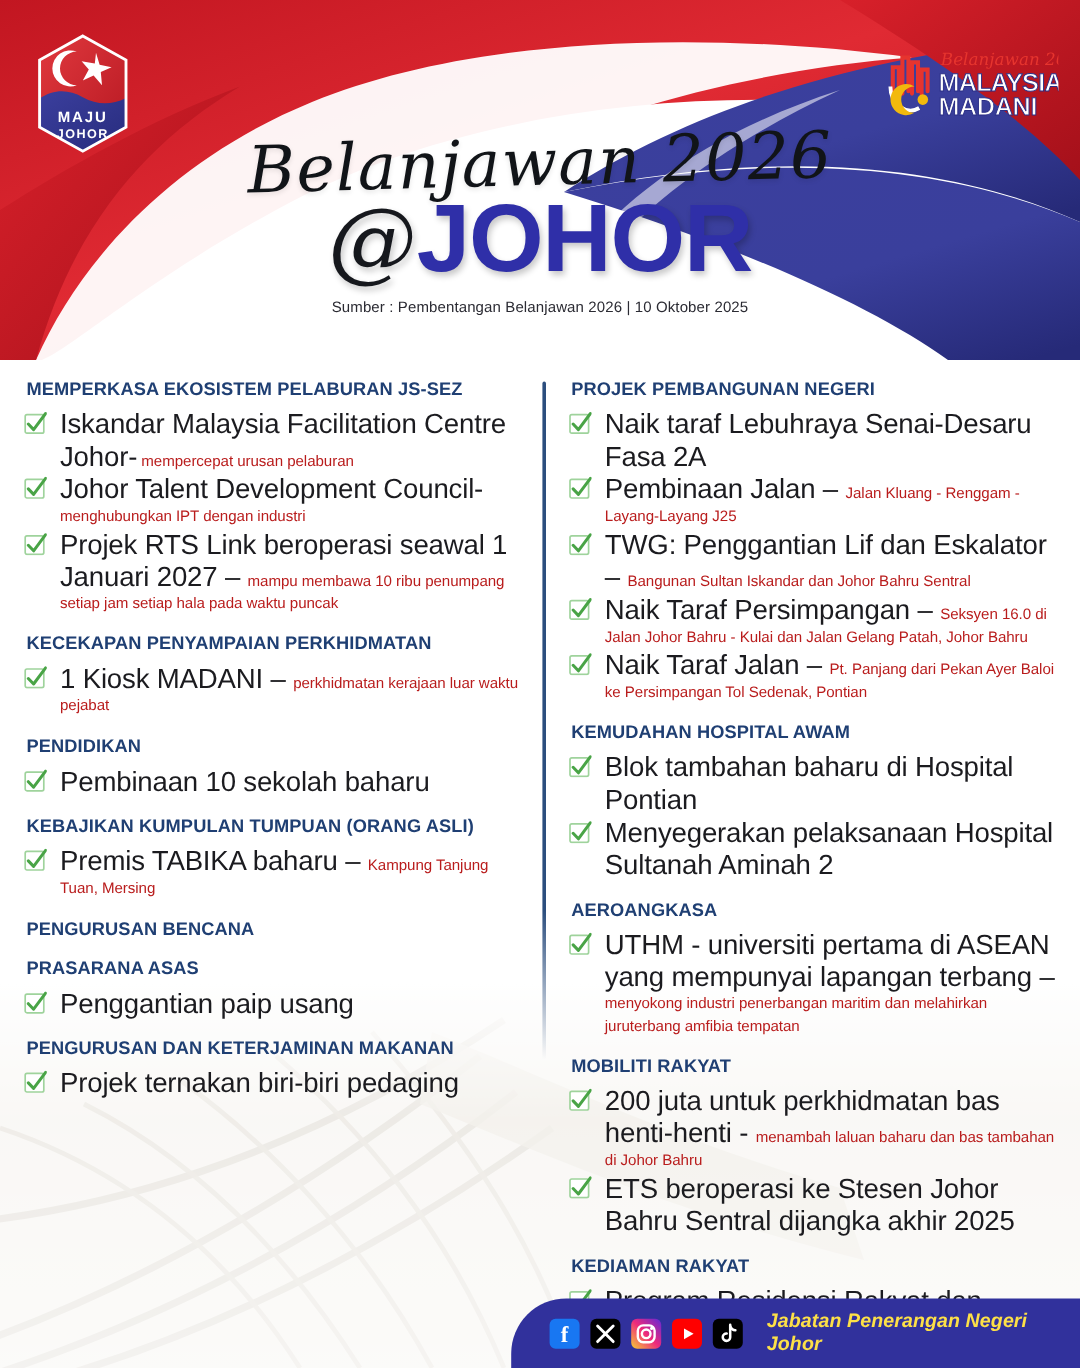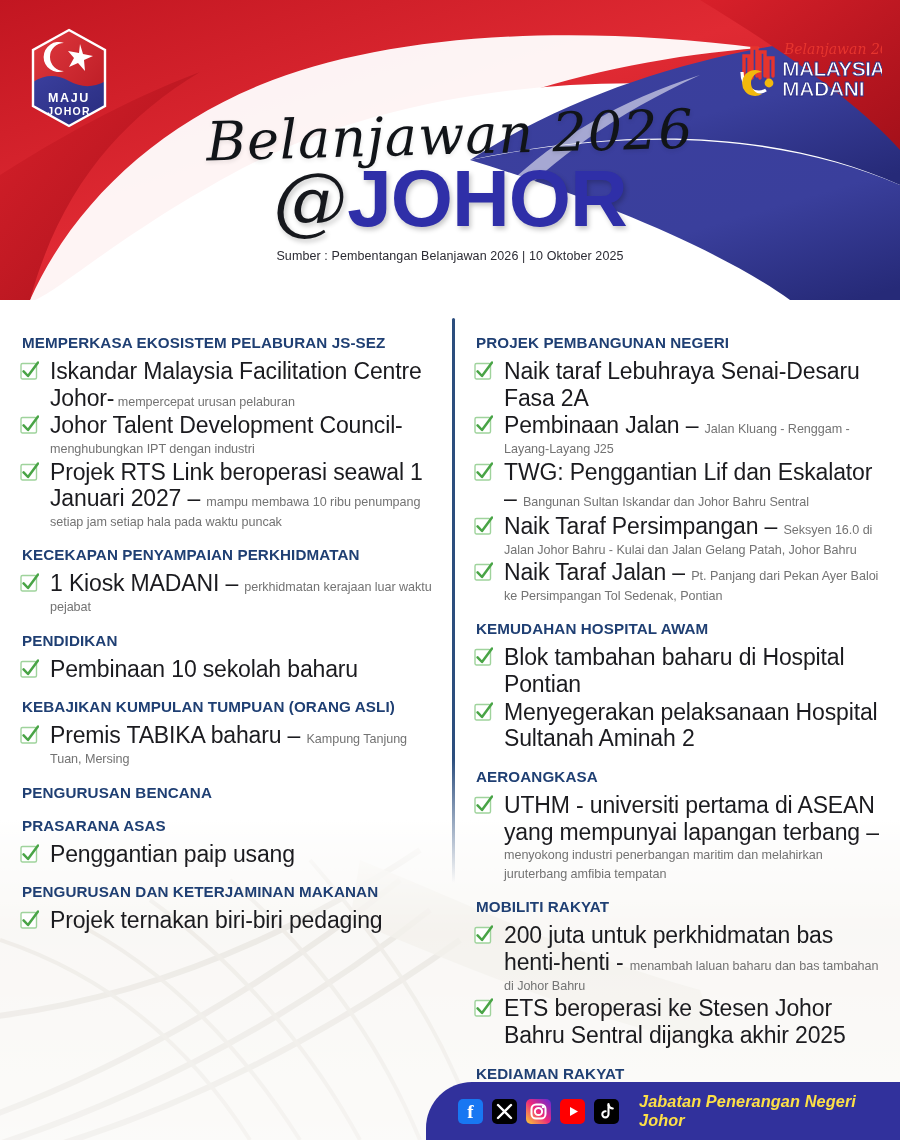--- a/index.html
+++ b/index.html
@@ -70,21 +70,21 @@
   }
 
   
   .bg-photo {
     position:absolute; left:0; top:820px; width:900px; height:320px;
     z-index:0; overflow:hidden; opacity:0.55;
   }
 
   
   .content {
-    position:absolute; left:0; top:324px; width:900px; height:790px;
+    position:absolute; left:0; top:306px; width:900px; height:790px;
     z-index:3;
     display:flex;
   }
   .col { position:relative; }
   .col-left  { width:452px; padding:10px 14px 0 20px; }
   .col-right { width:448px; padding:10px 14px 0 22px; }
 
   .divider {
     position:absolute; left:452px; top:318px; width:3px; height:565px;
     background:linear-gradient(180deg,#2c4e7e 0%, #2c4e7e 78%, rgba(44,78,126,0) 100%);
@@ -112,21 +112,21 @@
   .cbox {
     position:absolute; left:0; top:3px; width:19px; height:19px;
   }
   .txt-main {
     font-size:23px;
     color:#1b1b1f;
     letter-spacing:-0.15px;
   }
   .txt-sub {
     font-size:12.6px;
-    color:#737373;
+    color:#b91c1c;
     letter-spacing:-0.05px;
   }
   .dash { color:#1b1b1f; }
 
   
   .footer {
     position:absolute; left:426px; bottom:0; width:474px; height:58px;
     background:#31319c;
     border-top-left-radius:46px;
     z-index:8;

